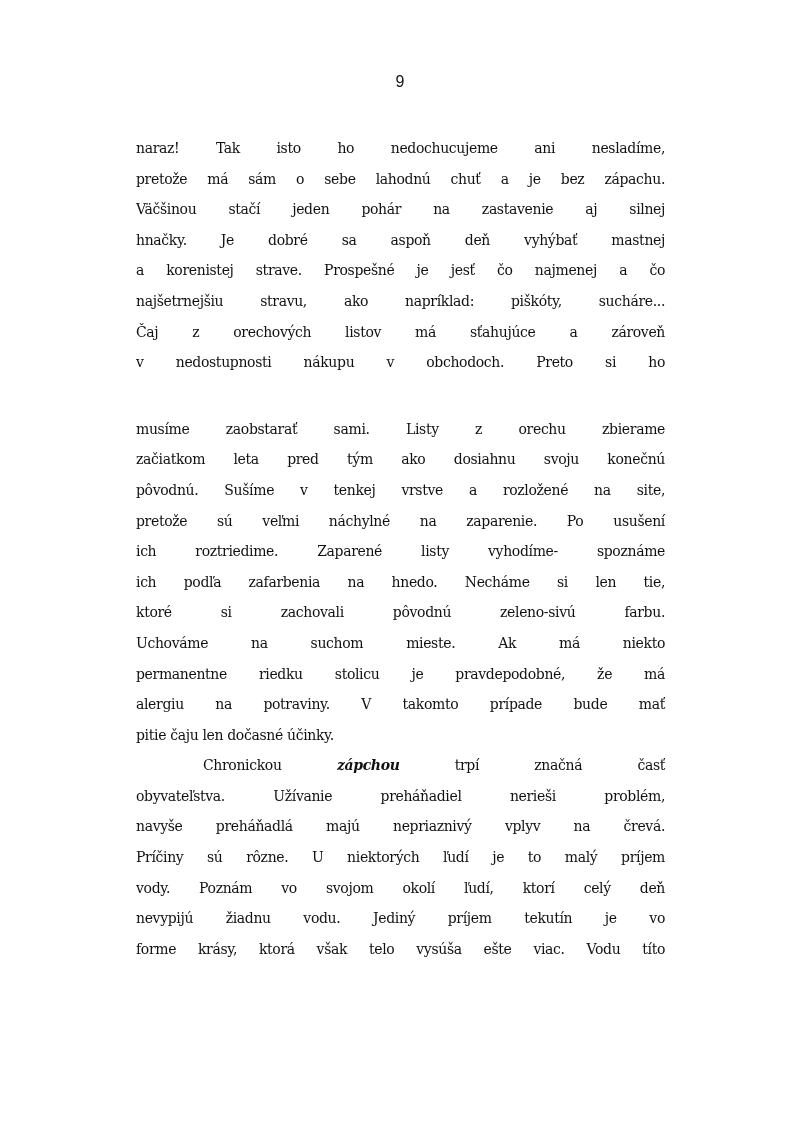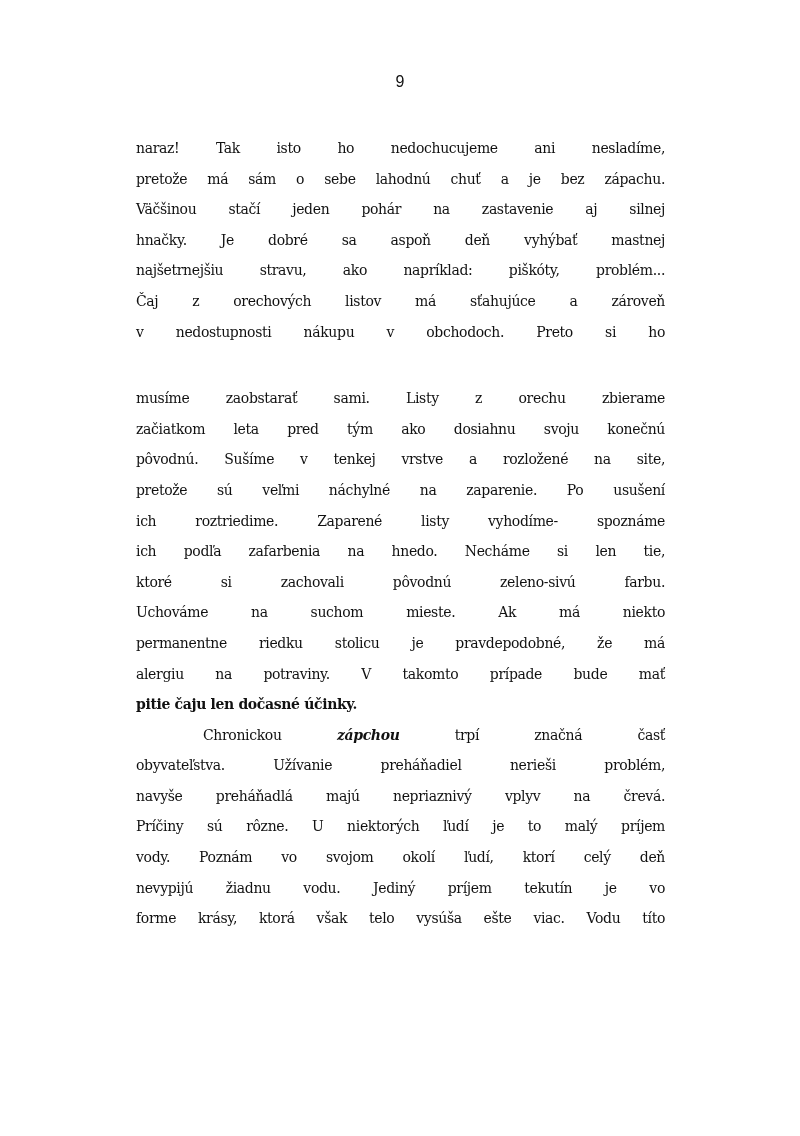--- a/index.html
+++ b/index.html
@@ -38,42 +38,42 @@
       line-height: 30.6px;
       font-size: 14px;
       white-space: nowrap;
       text-align: justify;
       text-align-last: justify;
       letter-spacing: -0.35px;
     }
     .line.last {
       text-align: right;
       text-align-last: left;
-      font-weight: bold;
     }
     .line.indent {
       padding-left: 67px;
     }
     .line .emph {
       font-weight: bold;
       font-style: italic;
     }
   </style>
 </head>
 <body>
 
 <div class="page-number">9</div>
 
 <div class="body-text">
   <div>
     <span class="line" style="white-space: normal;">naraz! Tak isto ho nedochucujeme ani nesladíme,</span>
     <span class="line" style="white-space: normal;">pretože má sám o sebe lahodnú chuť a je bez zápachu.</span>
     <span class="line" style="white-space: normal;">Väčšinou stačí jeden pohár na zastavenie aj silnej</span>
     <span class="line" style="white-space: normal;">hnačky. Je dobré sa aspoň deň vyhýbať mastnej</span>
-    <span class="line" style="white-space: normal;">najšetrnejšiu stravu, ako napríklad: piškóty, problém...</span>
+    <span class="line" style="white-space: normal;">a korenistej strave. Prospešné je jesť čo najmenej a čo</span>
+    <span class="line" style="white-space: normal;">najšetrnejšiu stravu, ako napríklad: piškóty, sucháre...</span>
     <span class="line" style="white-space: normal;">Čaj z orechových listov má sťahujúce a zároveň</span>
     <span class="line" style="white-space: normal;">v nedostupnosti nákupu v obchodoch. Preto si ho</span>
     <span class="line" style="white-space: normal; margin-top: 36px;">musíme zaobstarať sami. Listy z orechu zbierame</span>
     <span class="line" style="white-space: normal;">začiatkom leta pred tým ako dosiahnu svoju konečnú</span>
     <span class="line" style="white-space: normal;">pôvodnú. Sušíme v tenkej vrstve a rozložené na site,</span>
     <span class="line" style="white-space: normal;">pretože sú veľmi náchylné na zaparenie. Po usušení</span>
     <span class="line" style="white-space: normal;">ich roztriedime. Zaparené listy vyhodíme- spoznáme</span>
     <span class="line" style="white-space: normal;">ich podľa zafarbenia na hnedo. Necháme si len tie,</span>
     <span class="line" style="white-space: normal;">ktoré si zachovali pôvodnú zeleno-sivú farbu.</span>
     <span class="line" style="white-space: normal;">Uchováme na suchom mieste. Ak má niekto</span>

